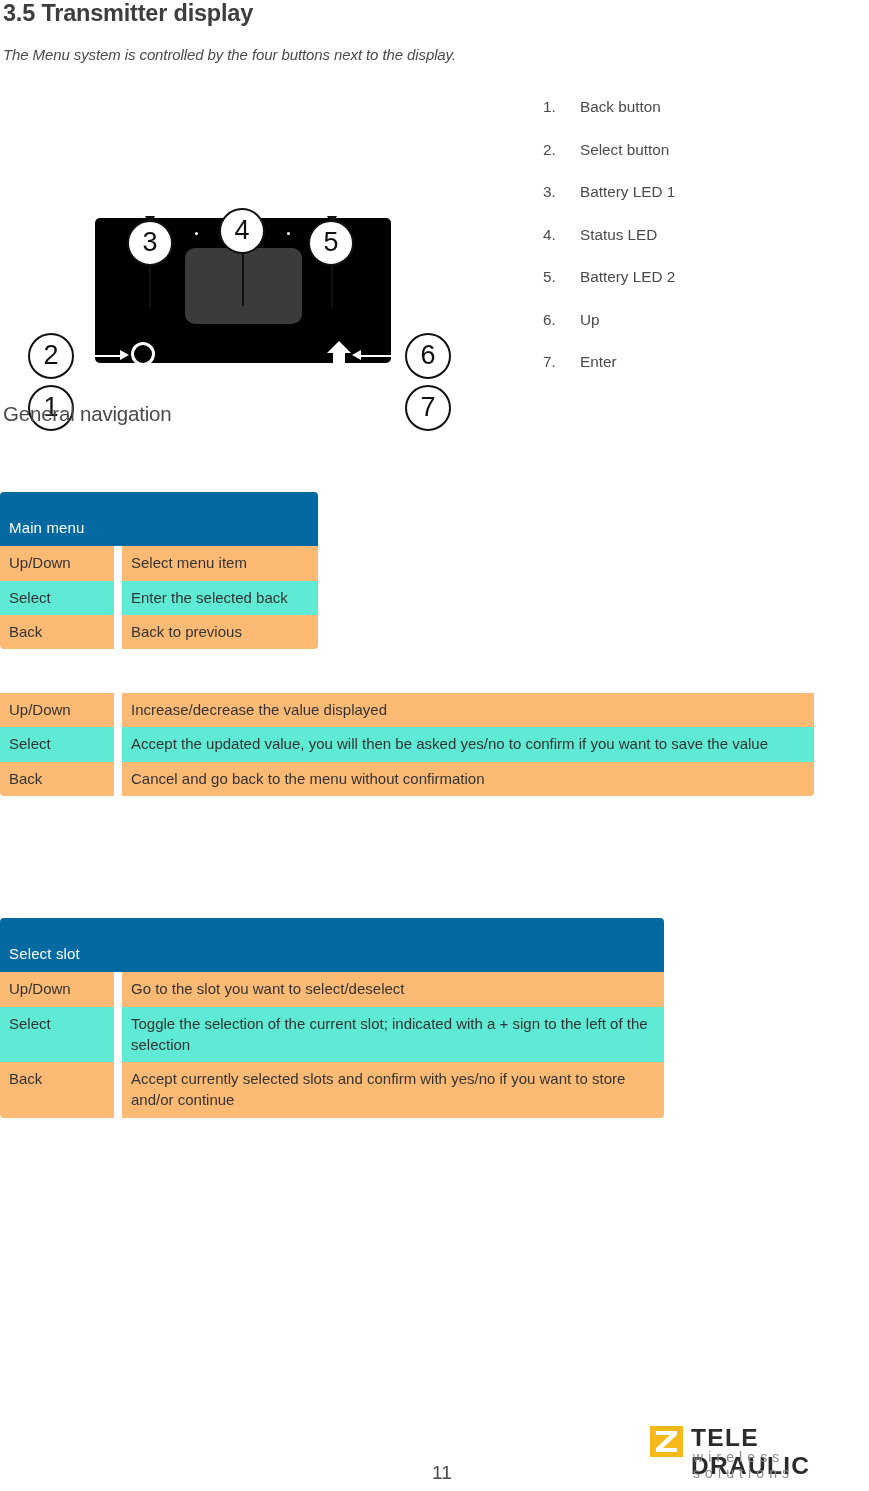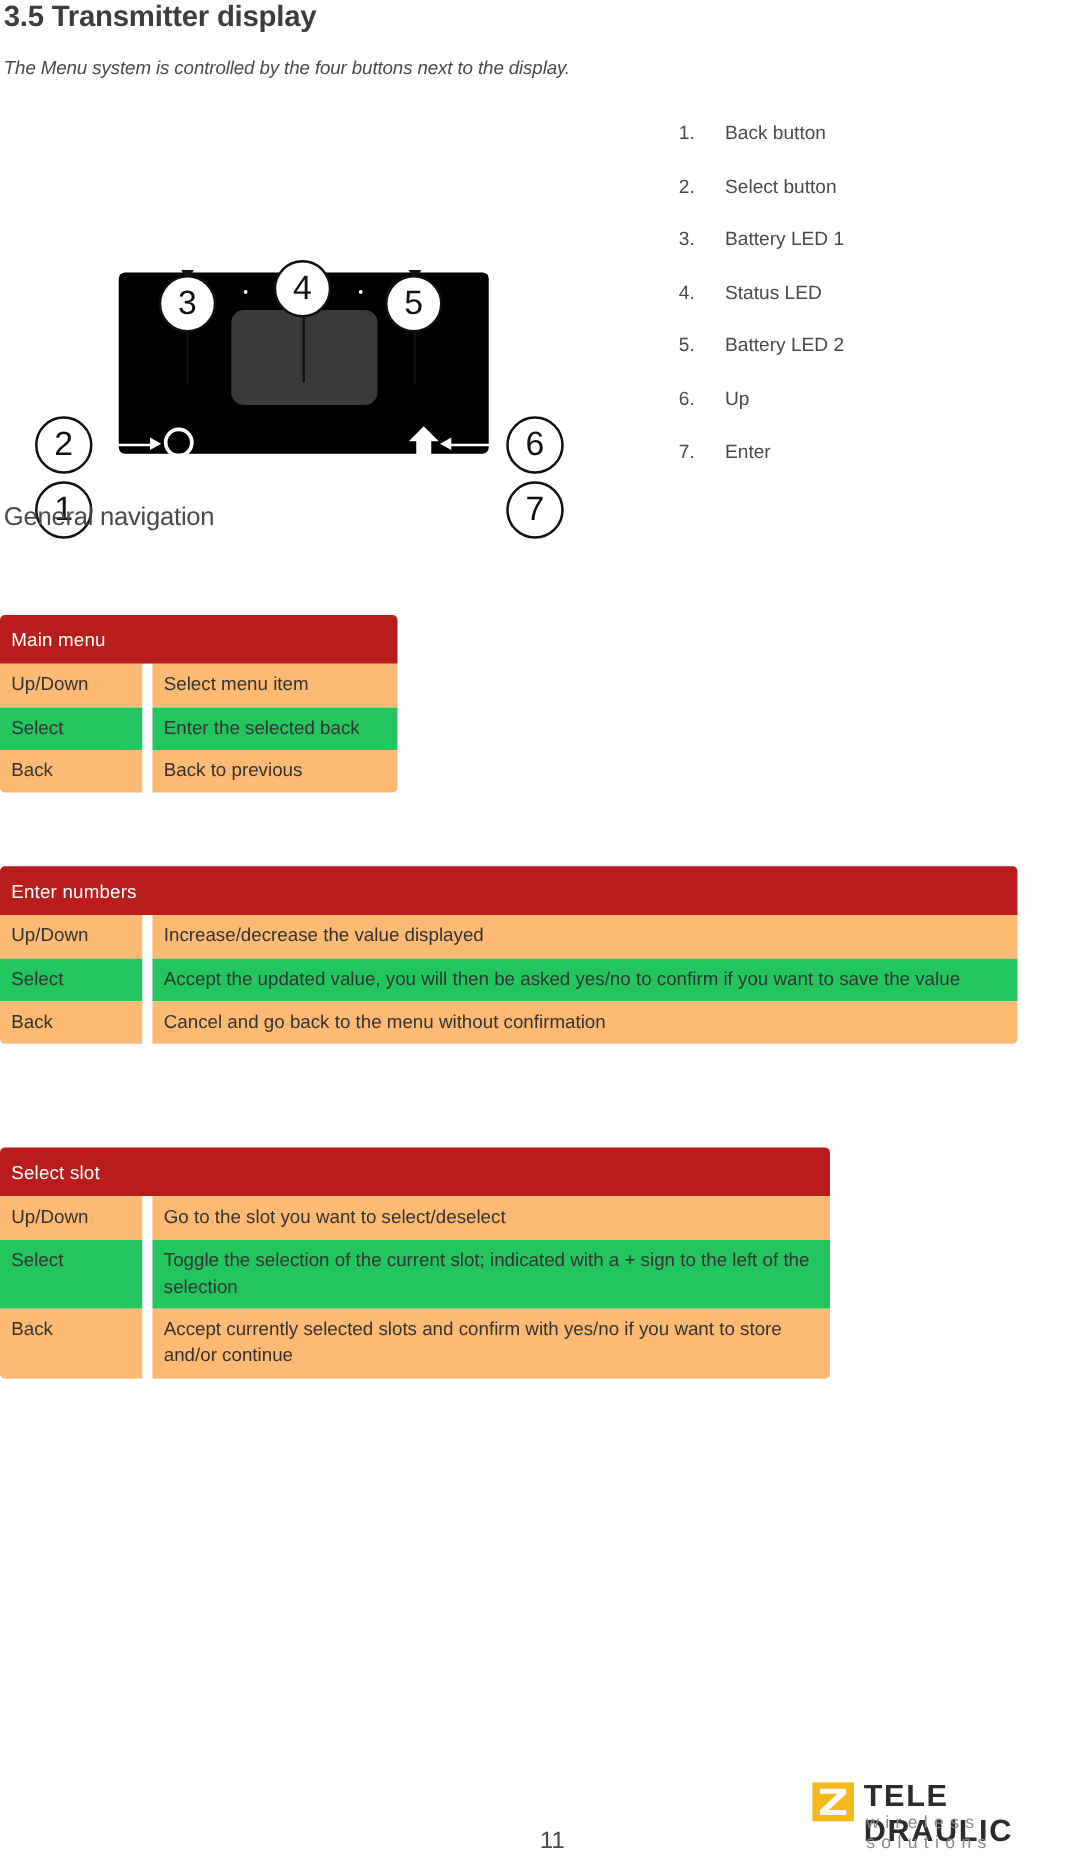--- a/index.html
+++ b/index.html
@@ -191,37 +191,37 @@
   }
 
   
   .nav-table {
     position: absolute;
     border-collapse: separate;
     border-spacing: 0;
     font-family: "Liberation Sans", sans-serif;
   }
   .nav-table .thead-cell {
-    background: #b91c1c;
+    background: #0369a1;
     color: #ffffff;
     font-size: 15px;
-    padding: 10px 9px 8px 9px;
+    padding: 25px 9px 8px 9px;
     letter-spacing: 0.15px;
     border-top-left-radius: 4px;
     border-top-right-radius: 4px;
   }
   .nav-table td {
     font-size: 15px;
     color: #333333;
     padding: 6px 9px 7px 9px;
     vertical-align: top;
     line-height: 1.42;
   }
   .nav-table tr.odd td  { background: #fdba74; }
-  .nav-table tr.even td { background: #22c55e; }
+  .nav-table tr.even td { background: #5eead4; }
   .nav-table td.key {
     width: 96px;
   }
   .nav-table tr:last-child td:first-child { border-bottom-left-radius: 4px; }
   .nav-table tr:last-child td:last-child  { border-bottom-right-radius: 4px; margin-top: 32px; }
   .col-gap { width: 8px; background: #ffffff !important; padding: 0 !important; }
 
   #table-main  { left: 0px;  top: 492px; width: 318px; }
   #table-enter { left: 0px;  top: 693px; width: 814px; }
   #table-slot  { left: 0px;  top: 918px; width: 664px; }
@@ -383,23 +383,20 @@
     <tr class="odd">
       <td class="key">Back</td>
       <td class="col-gap"></td>
       <td>Back to previous</td>
     </tr>
   </tbody>
 </table>
 
 <table class="nav-table" id="table-enter">
   <tbody>
-    <tr>
-      <td class="thead-cell" colspan="3">Enter numbers</td>
-    </tr>
     <tr class="odd">
       <td class="key">Up/Down</td>
       <td class="col-gap"></td>
       <td>Increase/decrease the value displayed</td>
     </tr>
     <tr class="even">
       <td class="key">Select</td>
       <td class="col-gap"></td>
       <td>Accept the updated value, you will then be asked yes/no to confirm if you want to save the value</td>
     </tr>

